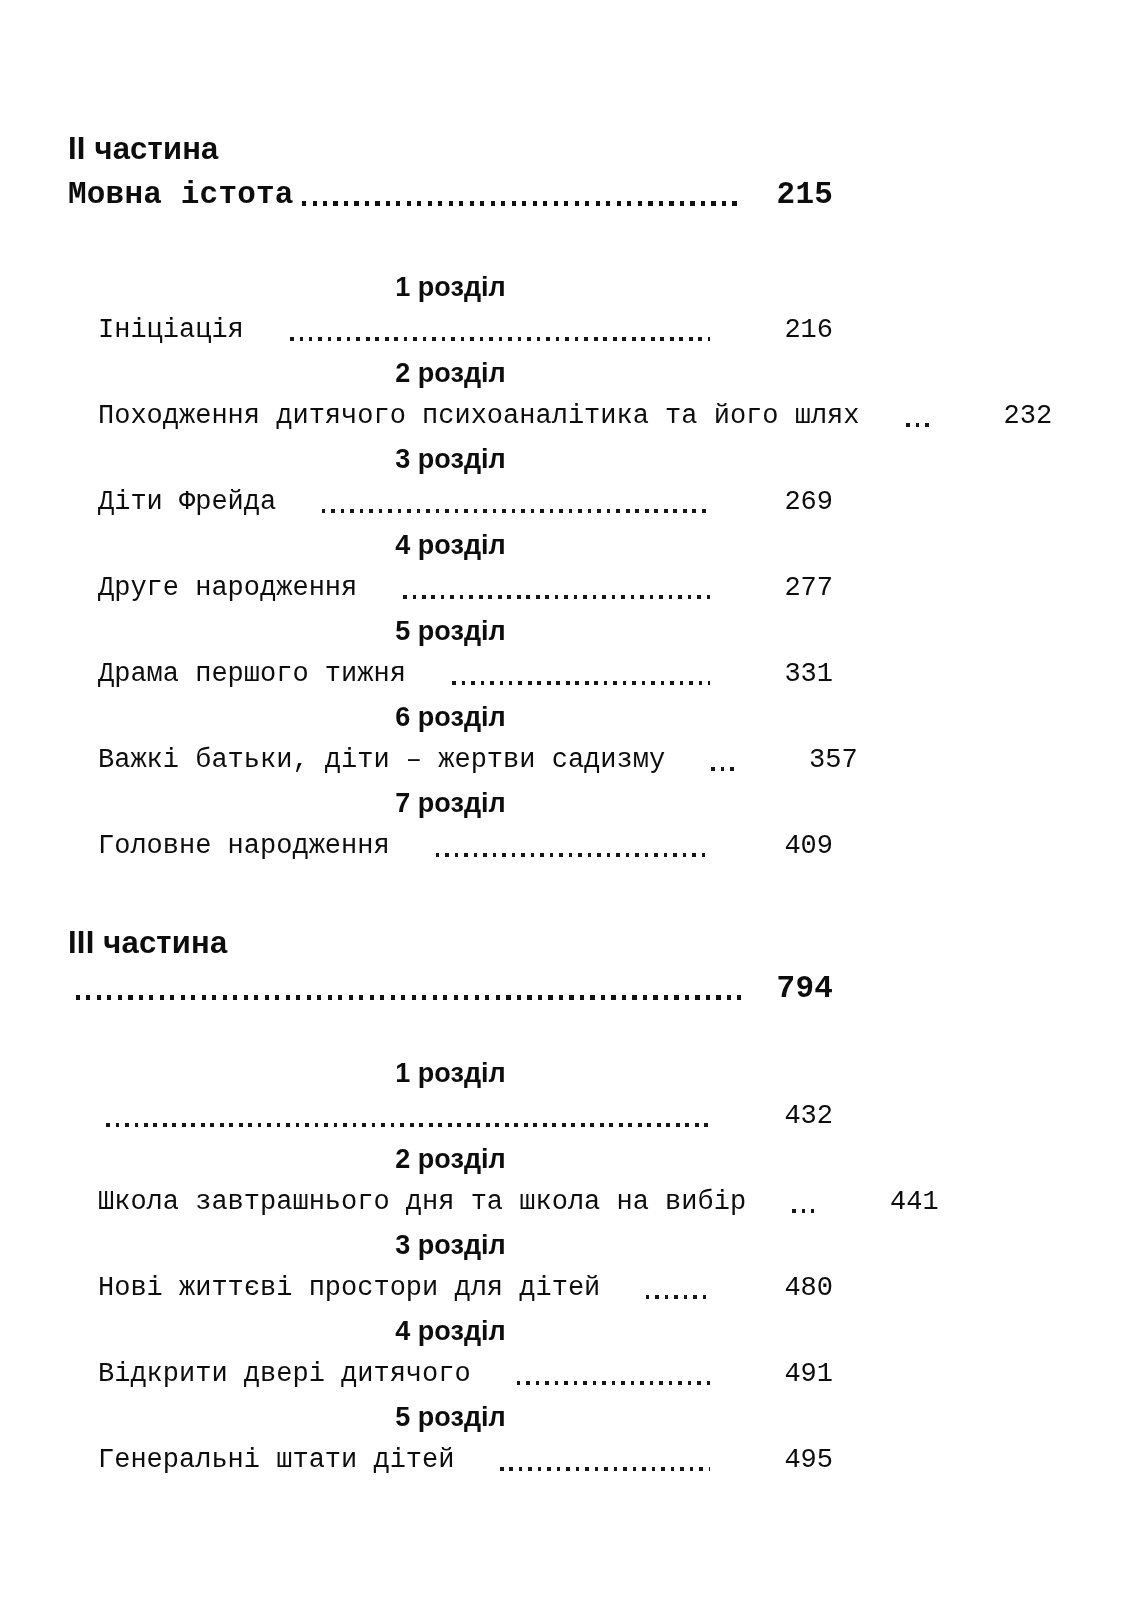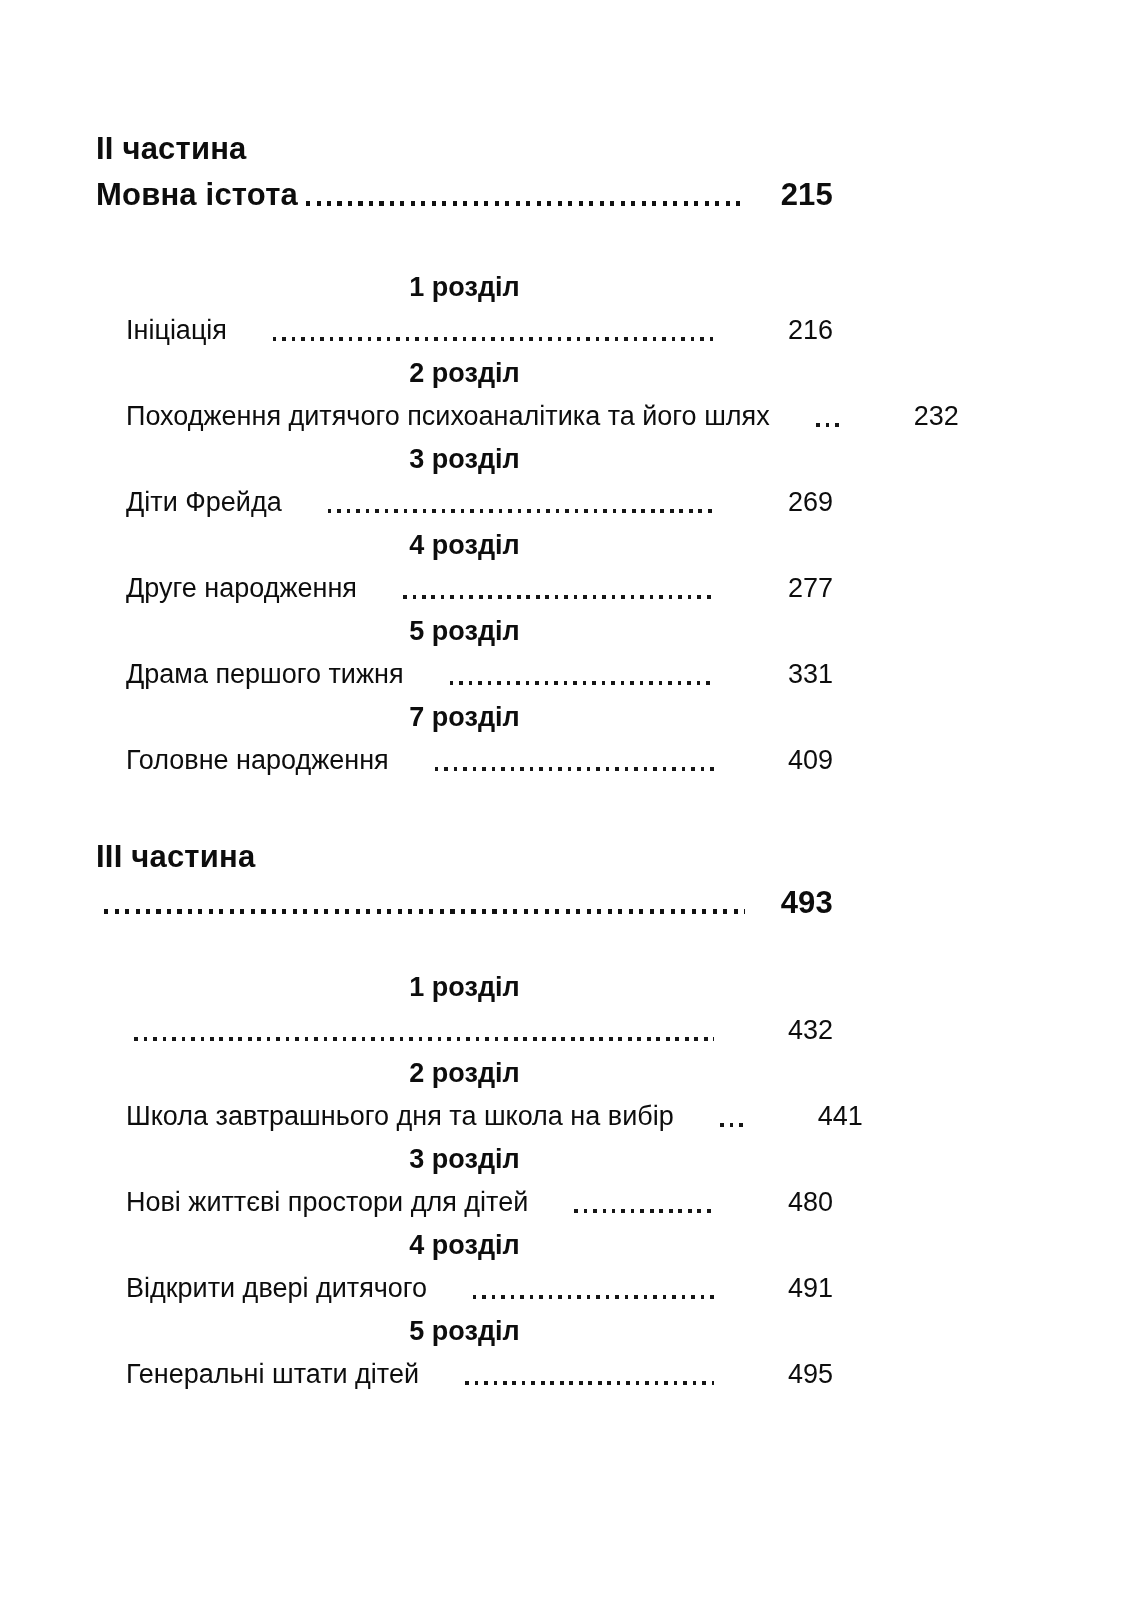--- a/index.html
+++ b/index.html
@@ -12,34 +12,35 @@
     height: 1615px;
     overflow: hidden;
     font-family: "Liberation Sans", sans-serif;
     color: #0d0d0d;
     -webkit-font-smoothing: antialiased;
   }
   .page {
     box-sizing: border-box;
     width: 973px;
     height: 1615px;
-    padding: 126px 140px 0 96px;
+    padding: 126px 140px 0 68px;
     background: #ffffff;
   }
   .part-label,
   .part-row {
     font-weight: 700;
     font-size: 31px;
     line-height: 46px;
     letter-spacing: 0.2px;
   }
   .row {
     display: flex;
     align-items: flex-start;
     min-width: 0;
+    font-family: Liberation Mono, monospace;
   }
   .title {
     white-space: nowrap;
     flex: 0 0 auto;
   }
   .leader {
     flex: 1 1 auto;
     min-width: 24px;
     align-self: flex-end;
     height: 4px;
@@ -129,36 +130,44 @@
       </li>
       <li class="chapter">
         <div class="ch-label">5 розділ</div>
         <div class="row ch-row">
           <span class="title">Драма першого тижня</span>
           <span class="leader"></span>
           <span class="page-num">331</span>
         </div>
       </li>
       <li class="chapter">
+        <div class="ch-label">6 розділ</div>
+        <div class="row ch-row">
+          <span class="title">Важкі батьки, діти – жертви садизму</span>
+          <span class="leader"></span>
+          <span class="page-num">357</span>
+        </div>
+      </li>
+      <li class="chapter">
         <div class="ch-label">7 розділ</div>
         <div class="row ch-row">
           <span class="title">Головне народження</span>
           <span class="leader"></span>
           <span class="page-num">409</span>
         </div>
       </li>
     </ul>
   </section>
 
   <section class="section-iii">
     <header>
       <div class="part-label">ІІІ частина</div>
       <div class="row part-row">
         <span class="leader leader-bold"></span>
-        <span class="page-num">493</span>
+        <span class="page-num">794</span>
       </div>
     </header>
 
     <ul class="chapters">
       <li class="chapter">
         <div class="ch-label">1 розділ</div>
         <div class="row ch-row">
           <span class="leader"></span>
           <span class="page-num">432</span>
         </div>

